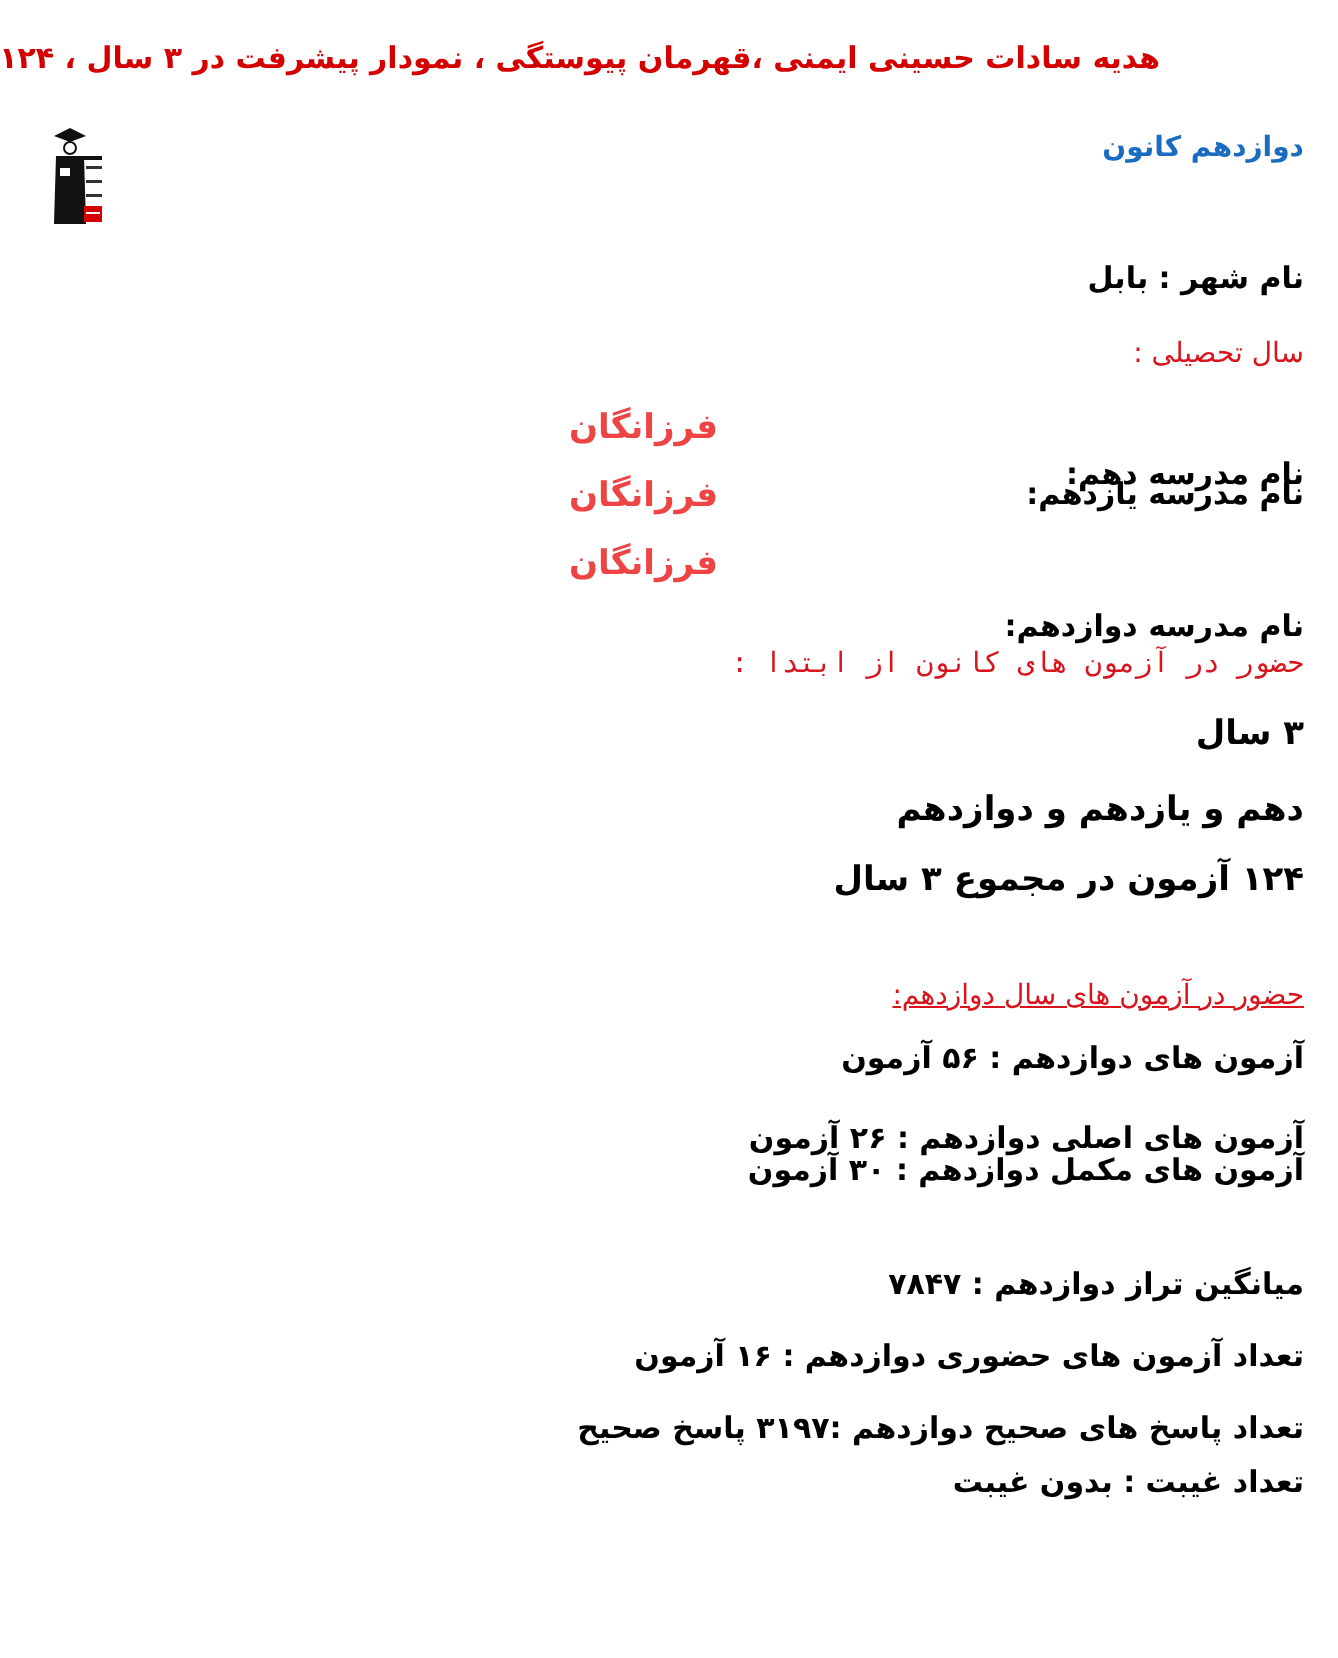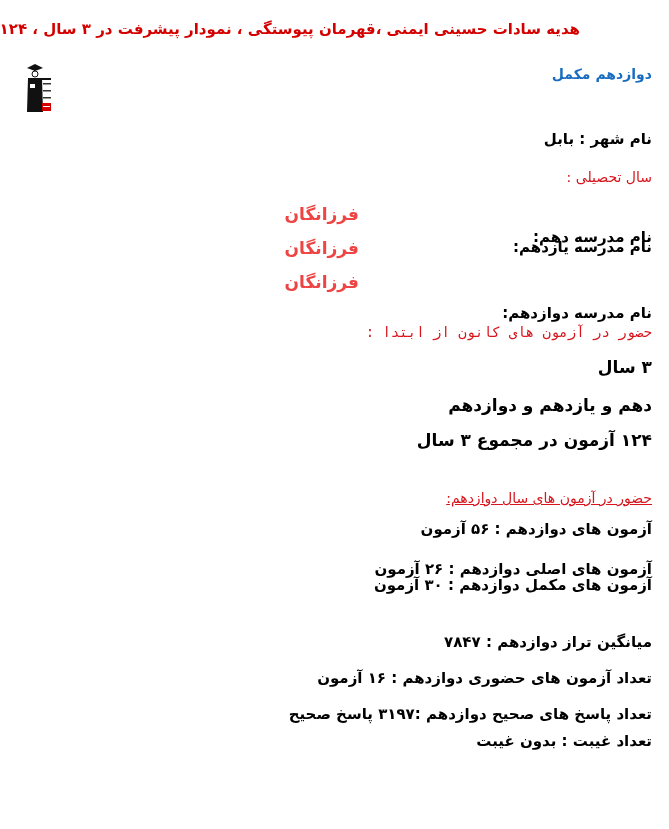--- a/index.html
+++ b/index.html
@@ -100,21 +100,21 @@
     <rect x="18" y="21" width="8" height="1.5" fill="#333"></rect>
     <rect x="18" y="28" width="8" height="1.5" fill="#333"></rect>
     <rect x="18" y="35" width="8" height="1.5" fill="#333"></rect>
 
     <rect x="17" y="41" width="9" height="8" fill="#d40000"></rect>
     <rect x="18" y="44" width="7" height="1" fill="#fff"></rect>
   </svg>
 </div>
 
 <div class="abs main-title">
-  <span class="sub">دوازدهم مکمل</span>
+  <span class="sub">دوازدهم کانون</span>
 </div>
 
 <div class="abs line" style="top:130px;">نام شهر : بابل</div>
 <div class="abs red-label" style="top:169px;">سال تحصیلی :</div>
 
 <div class="abs pair-label" style="top:204px;margin-top:24px;">نام مدرسه دهم:</div>
 <div class="abs pair-value" style="top:204px;">فرزانگان</div>
 
 <div class="abs pair-label" style="top:238px;">نام مدرسه یازدهم:</div>
 <div class="abs pair-value" style="top:238px;">فرزانگان</div>

